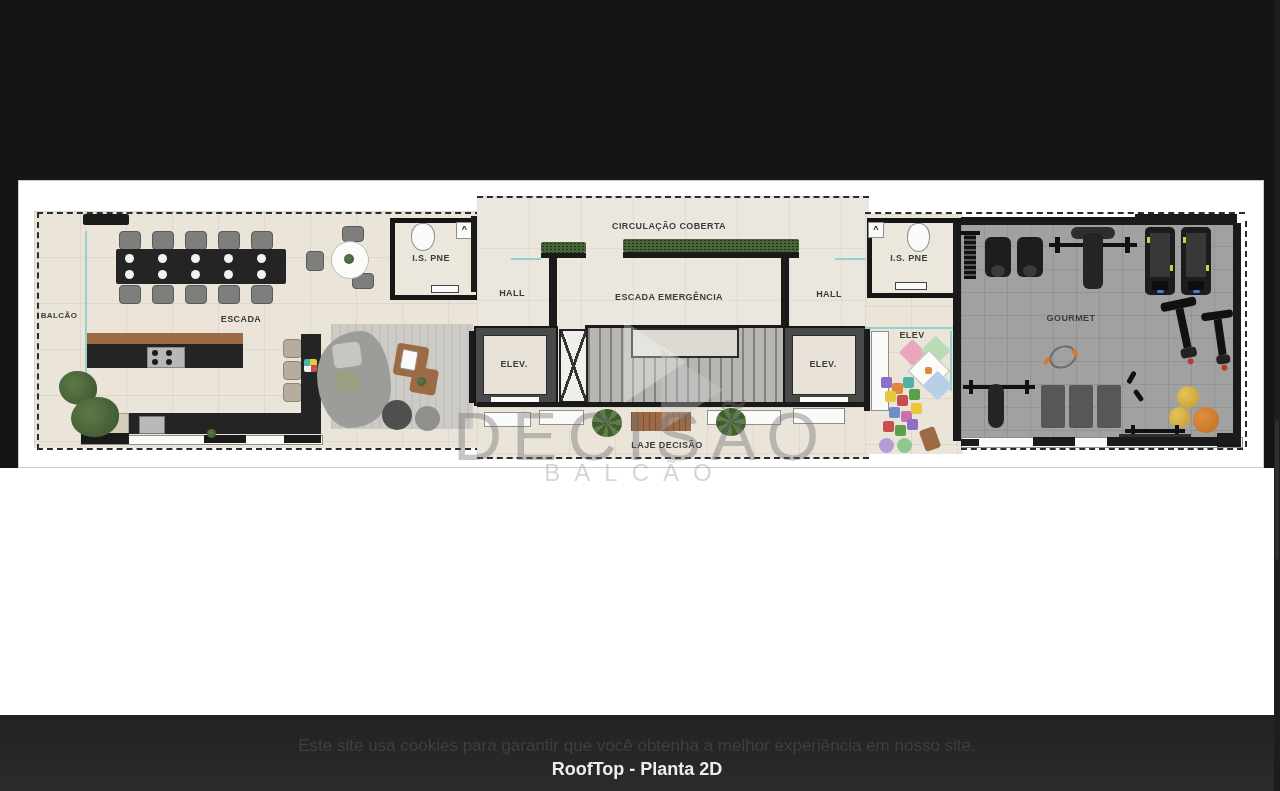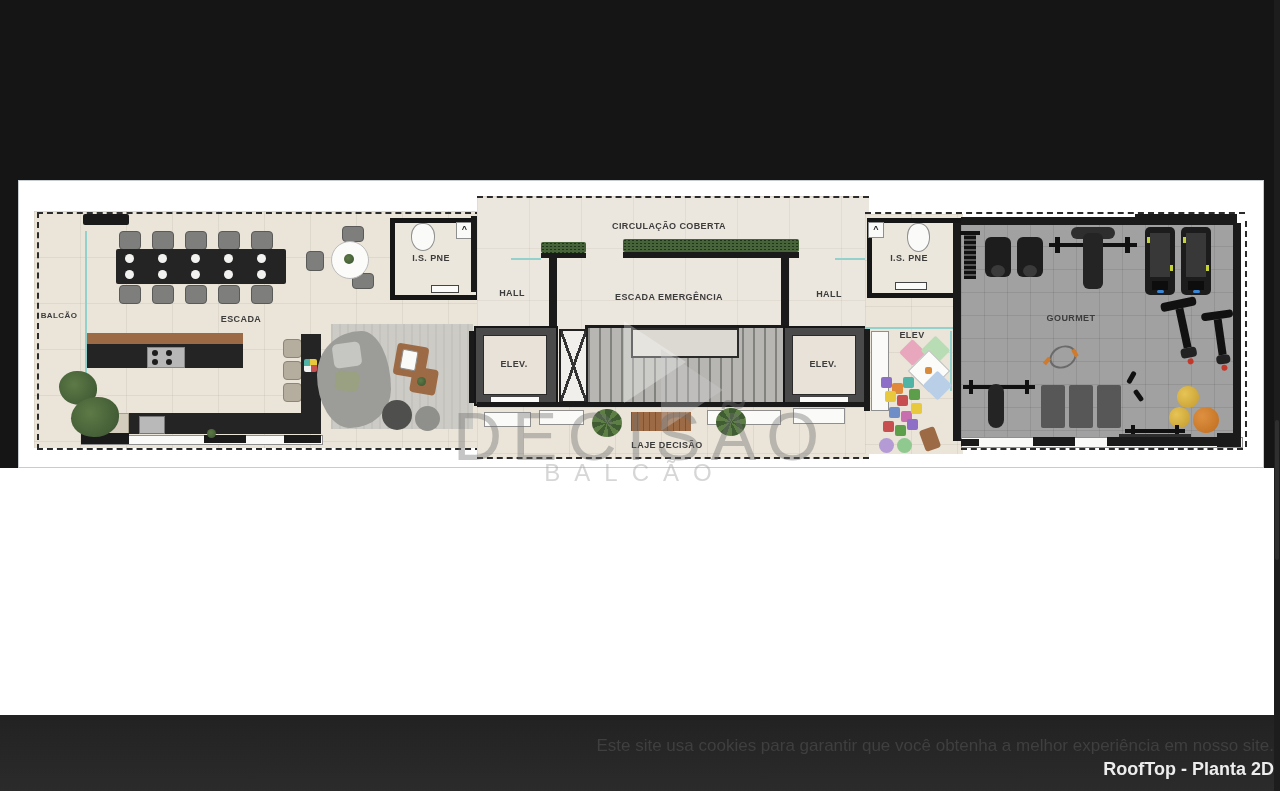--- a/index.html
+++ b/index.html
@@ -1,21 +1,21 @@
 <!DOCTYPE html>
 <html><head>
 <meta charset="utf-8">
 <style>
   html,body{margin:0;padding:0;}
   body{width:1280px;height:791px;position:relative;overflow:hidden;background:#fff;
        font-family:"Liberation Sans",sans-serif;}
   .abs{position:absolute;}
   .bg-top{left:0;top:0;width:1274px;height:468px;background:#151515;}
   .bg-white{left:0;top:468px;width:1274px;height:247px;background:#ffffff;}
-  .footer{left:0;top:715px;width:1274px;height:76px;background:linear-gradient(#222,#2b2b2b);text-align:right;}
+  .footer{left:0;top:715px;width:1274px;height:76px;background:linear-gradient(#222,#2b2b2b);text-align:center;}
   .cookie{padding-top:21px;font-size:17px;color:#3f3f3f;}
   .caption{margin-top:3px;font-size:18px;font-weight:bold;color:#ededed;}
   .scrollbar{right:0;top:0;width:6px;height:791px;background:#1d1d1d;}
   .scroll-thumb{position:absolute;right:1px;top:420px;width:4px;height:140px;background:#2f2f2f;border-radius:2px;}
   .plan-card{left:18px;top:180px;width:1244px;height:286px;background:#fff;border:1px solid #c7ccd1;}
   .plan{position:absolute;left:0;top:0;width:100%;height:100%;}
   .floor{background:#eae4d9;background-image:linear-gradient(rgba(120,110,95,.10) 1px,transparent 1px),linear-gradient(90deg,rgba(120,110,95,.10) 1px,transparent 1px);background-size:46px 46px;}
   .floor2{background:#ece7de;background-image:linear-gradient(rgba(120,110,95,.09) 1px,transparent 1px),linear-gradient(90deg,rgba(120,110,95,.09) 1px,transparent 1px);background-size:52px 52px;}
   .gray-floor{background:#a1a1a1;background-image:linear-gradient(rgba(0,0,0,.08) 1px,transparent 1px),linear-gradient(90deg,rgba(0,0,0,.08) 1px,transparent 1px);background-size:23px 23px;}
   .wall{background:#1a1a1a;}

